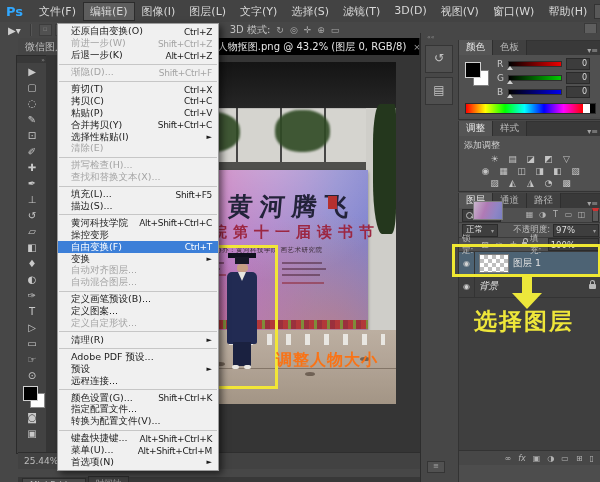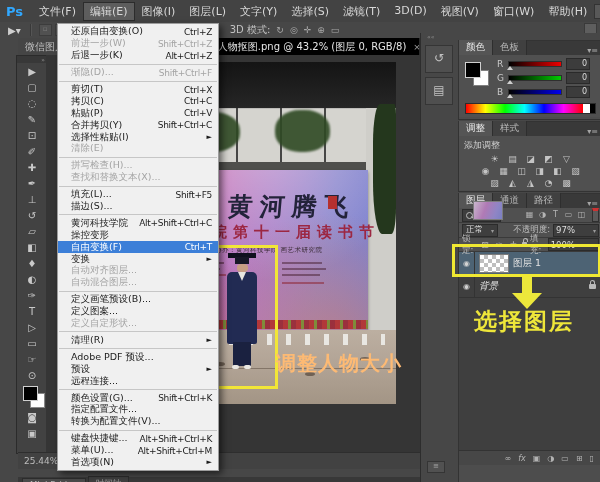--- a/index.html
+++ b/index.html
@@ -79,21 +79,21 @@
   .cap-board{position:absolute;left:168px;top:191px;width:28px;height:5px;background:#10101e;}
   .cap-head{position:absolute;left:175px;top:195px;width:14px;height:7px;background:#171726;}
   .face{position:absolute;left:177px;top:202px;width:11px;height:8px;background:#c79e83;border-radius:40%;}
   .gown{position:absolute;left:167px;top:210px;width:30px;height:72px;background:#222b53;border-radius:5px 5px 2px 2px;}
   .collar{position:absolute;left:178px;top:210px;width:8px;height:9px;background:#e8e6e0;
           clip-path:polygon(0 0,100% 0,50% 100%);}
   .legs{position:absolute;left:173px;top:280px;width:18px;height:24px;background:#1a2140;}
   .shoe{position:absolute;top:303px;width:7px;height:4px;background:#e9e7e2;border-radius:2px;}
   
   .person-box{left:161px;top:190px;width:65px;height:138px;border:3px solid #f2e637;}
-  .size-text{left:230px;top:295px;font-size:20px;font-weight:bold;color:#fdba74;letter-spacing:1px;white-space:nowrap;}
+  .size-text{left:230px;top:295px;font-size:16px;font-weight:bold;color:#f97316;letter-spacing:1px;white-space:nowrap;}
   
   .statusbar{left:18px;top:452px;width:402px;height:16px;background:#424242;border-top:1px solid #2e2e2e;
              display:flex;align-items:center;color:#bdbdbd;font-size:9px;}
   .sb-zoom{padding-left:6px;}
   .sb-well{margin-left:10px;color:#a8a8a8;}
   .sb-arrow{margin-left:70px;color:#999;font-size:7px;}
   .bottomdock{left:18px;top:468px;width:402px;height:14px;background:#383838;display:flex;gap:2px;
               align-items:flex-end;padding-left:4px;margin-top:9px;}
   .bd-tab{font-size:8.5px;color:#b5b5b5;padding:1px 7px;background:#4a4a4a;border:1px solid #2c2c2c;border-bottom:none;}
   .bd-tab.dim{background:#3e3e3e;color:#969696;}

